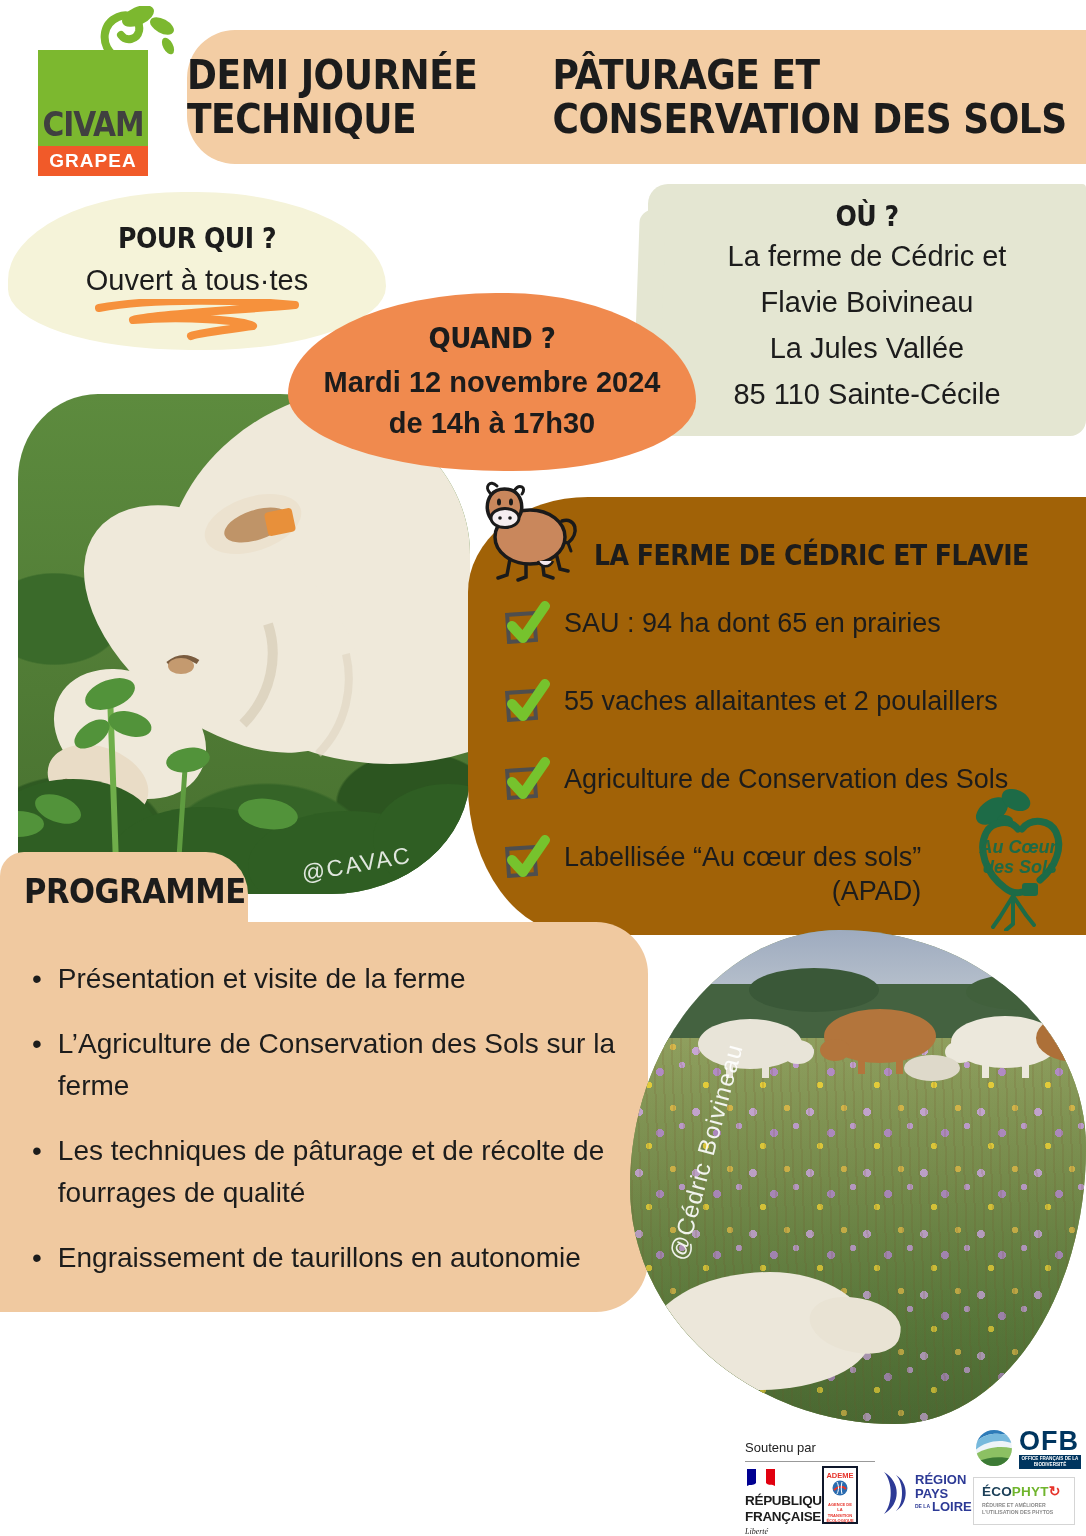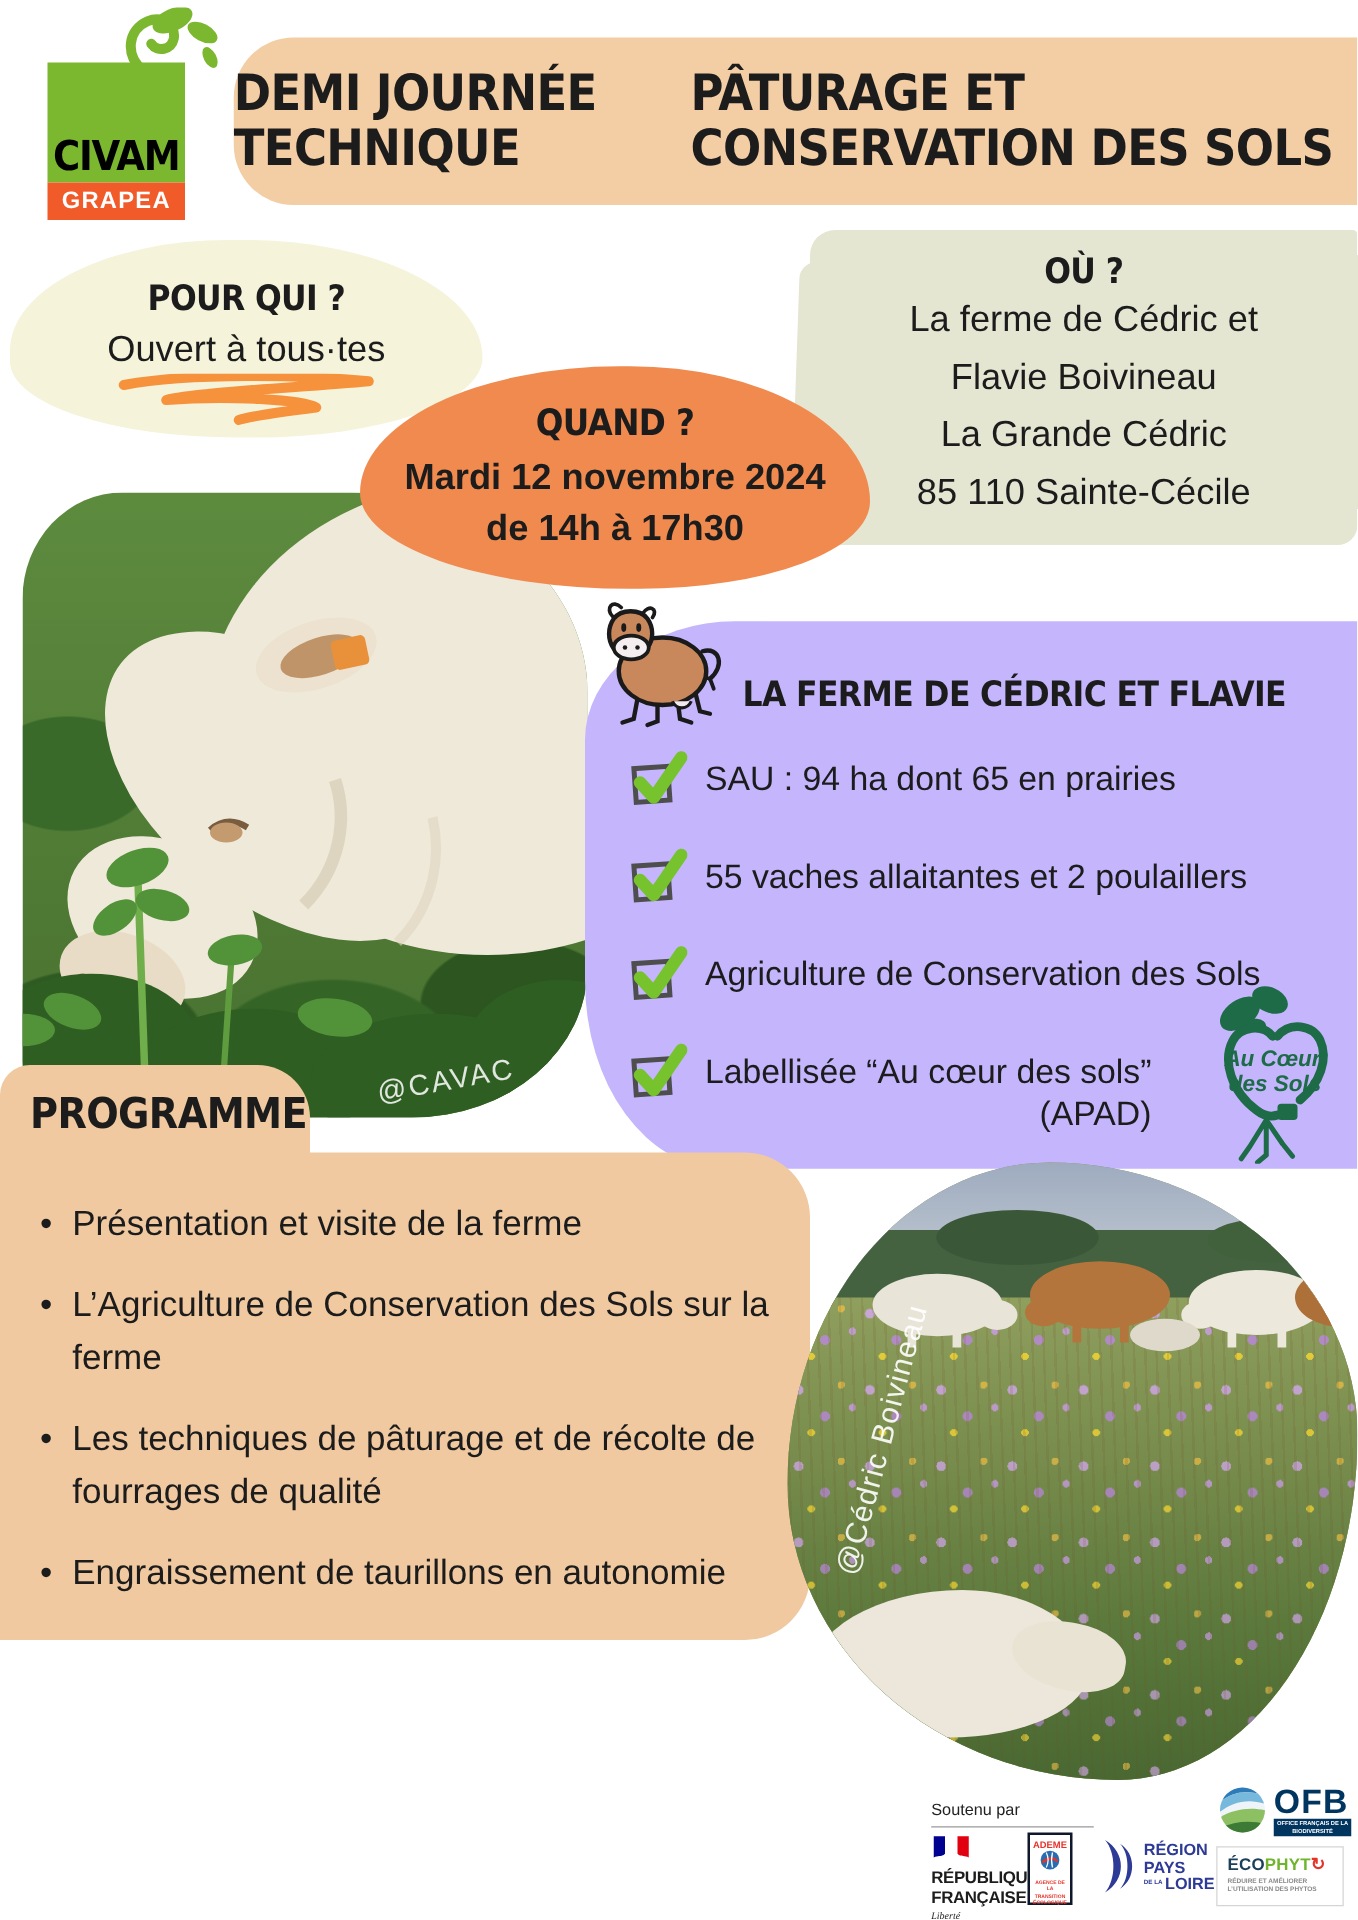--- a/index.html
+++ b/index.html
@@ -9,21 +9,21 @@
     background: #ffffff; overflow: hidden;
     font-family: "Liberation Sans", sans-serif; color: #1c1c1c;
   }
   .h { font-family: "DejaVu Sans", sans-serif; font-weight: 700; font-stretch: condensed; letter-spacing: -0.5px; }
 
   
   .civam { position: absolute; left: 28px; top: 6px; width: 160px; height: 170px; z-index: 6; }
   .civam-sprout { position: absolute; left: 52px; top: 0; }
   .civam-green { position: absolute; left: 10px; top: 44px; width: 110px; height: 96px; background: #7cb82f;
                  display: flex; align-items: flex-end; justify-content: center; }
-  .civam-name { color: #000000; font-family: "DejaVu Sans", sans-serif; font-weight: 700; font-stretch: condensed;
+  .civam-name { color: #404040; font-family: "DejaVu Sans", sans-serif; font-weight: 700; font-stretch: condensed;
                 font-size: 33px; letter-spacing: -1px; line-height: 1; margin-bottom: 5px; text-align: right; }
   .civam-orange { position: absolute; left: 10px; top: 140px; width: 110px; height: 30px; background: #f15a29;
                   color: #fff; display: flex; align-items: center; justify-content: center;
                   font-size: 19px; font-weight: 700; letter-spacing: 1px; }
 
   
   .title-block { position: absolute; left: 187px; top: 30px; width: 899px; height: 134px;
                  background: #f3cda4; border-radius: 48px 0 0 48px; z-index: 2;
                  display: flex; justify-content: center; align-items: center; gap: 8px; }
   .title-line { font-size: 40px; line-height: 1.1; }
@@ -62,21 +62,21 @@
       radial-gradient(150px 95px at 12% 88%, #2f5a22 0 60%, transparent 62%),
       radial-gradient(170px 115px at 55% 92%, #356427 0 60%, transparent 62%),
       radial-gradient(130px 85px at 88% 82%, #2c5520 0 60%, transparent 62%),
       radial-gradient(110px 75px at 8% 45%, #3a6a2a 0 60%, transparent 62%),
       linear-gradient(#5d8b3e, #47702f); }
   .wm-cavac { position: absolute; right: 58px; bottom: 16px; color: rgba(255,255,255,.85);
               font-size: 23px; letter-spacing: 2px; transform: rotate(-10deg); }
 
   
   .ferme { position: absolute; left: 468px; top: 497px; width: 618px; height: 438px;
-           background: #c4b5fd; border-radius: 120px 0 0 110px / 95px 0 0 150px;
+           background: #a16207; border-radius: 120px 0 0 110px / 95px 0 0 150px;
            padding: 40px 18px 0 34px; z-index: 2; }
   .ferme-title { margin-left: 92px; font-size: 28px; line-height: 38px; }
   .ferme-list { list-style: none; margin-top: 24px; text-align: right; }
   .ferme-item { display: flex; gap: 14px; margin-bottom: 30px; align-items: flex-start; }
   .ferme-item .txt { font-size: 27px; line-height: 1.25; padding-top: 8px; }
   .check-icon { flex: 0 0 auto; }
   .cow-icon { position: absolute; left: 6px; top: -18px; }
   .apad-logo { position: absolute; right: 12px; bottom: 4px; }
 
   
@@ -183,21 +183,21 @@
     <div class="pourqui-t">Ouvert à tous·tes</div>
     <svg class="squiggle" width="212" height="42" viewBox="0 0 212 42">
       <path d="M8,9 C62,-1 152,1 204,6 C150,11 62,15 42,21 C92,17 152,21 162,27 C132,31 107,34 100,37" stroke="#f6913c" stroke-width="8" fill="none" stroke-linecap="round" stroke-linejoin="round"></path>
     </svg>
   </div>
 
   <div class="ou">
     <div class="ou-h h">OÙ ?</div>
     <div class="ou-line">La ferme de Cédric et</div>
     <div class="ou-line">Flavie Boivineau</div>
-    <div class="ou-line">La Grande Cédric</div>
+    <div class="ou-line">La Jules Vallée</div>
     <div class="ou-line">85 110 Sainte-Cécile</div>
   </div>
 
   <div class="quand">
     <div class="quand-h h">QUAND ?</div>
     <div class="quand-date">Mardi 12 novembre 2024</div>
     <div class="quand-time">de 14h à 17h30</div>
   </div>
 
   <div class="photo-cow">

